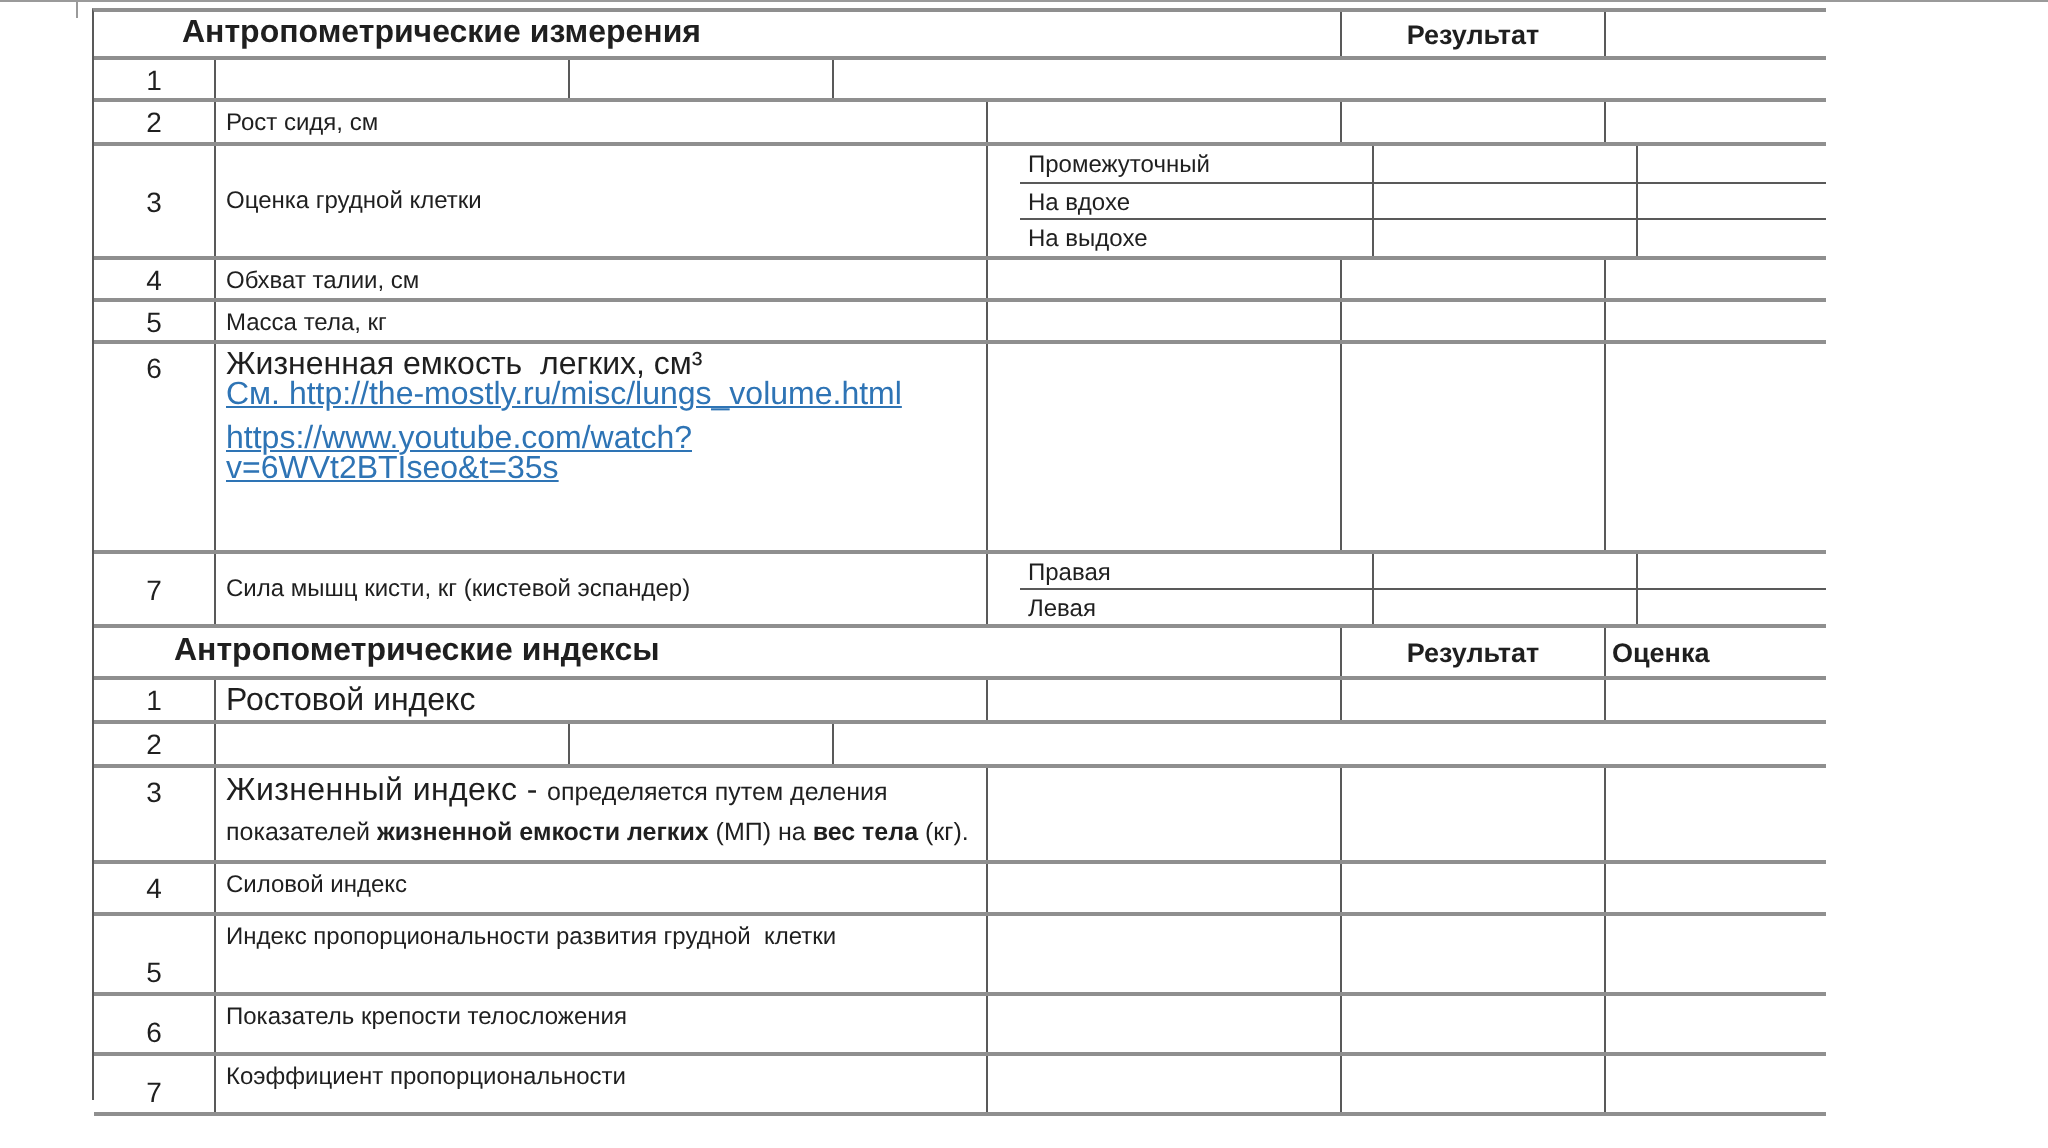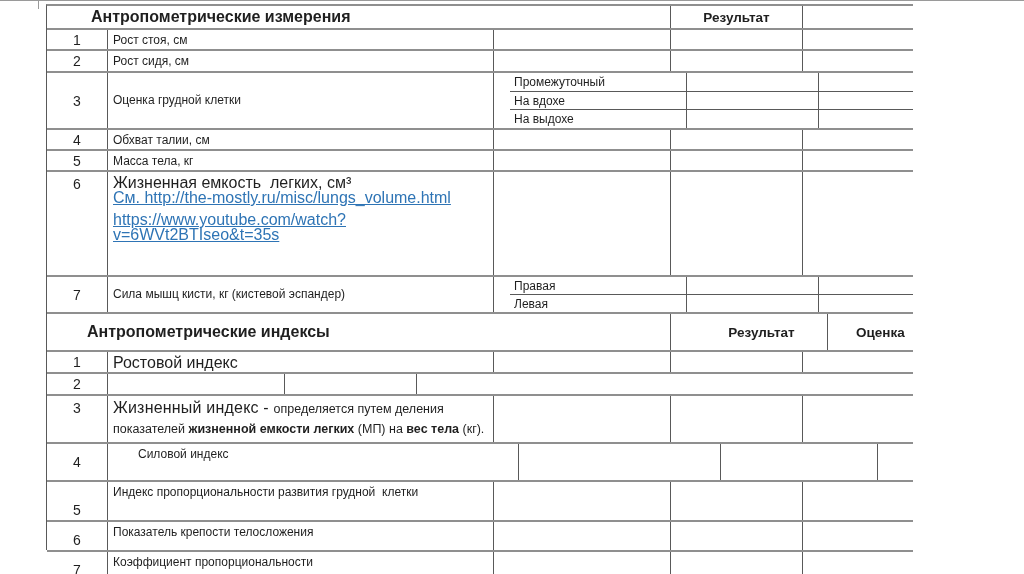--- a/index.html
+++ b/index.html
@@ -20,21 +20,21 @@
 
   .tbl{
     position:absolute;left:46px;top:4px;width:867px;height:546px;
     box-sizing:border-box;
     border-top:2px solid var(--grid-main);
     border-left:1px solid var(--grid-thin);
   }
   .tbl *{box-sizing:border-box;}
   .row{display:flex;border-bottom:2px solid var(--grid-main);align-items:stretch;}
   .h24{height:24px;} .h21{height:21px;} .h22{height:22px;} .h57{height:57px;}
-  .h105{height:105px;} .h37{height:37px;} .h23{height:38px;gap:25px;} .h48{height:48px;}
+  .h105{height:105px;} .h37{height:37px;} .h23{height:26px;} .h48{height:48px;}
   .h40{height:40px;} .h30{height:30px;}
 
   .cell{border-right:1px solid var(--grid-thin);overflow:hidden;}
   .colA{width:61px;display:flex;align-items:center;justify-content:center;}
   .colB{width:386px;}
   .colC{width:177px;}
   .colD{width:132px;}
   .colE{flex:1;border-right:none;}
   .mergedABC{width:624px;}
 
@@ -80,21 +80,20 @@
 <div class="tbl">
 
   <div class="row h24">
     <div class="cell mergedABC title-cell">Антропометрические измерения</div>
     <div class="cell colD head-label head-center">Результат</div>
     <div class="cell colE"></div>
   </div>
 
   <div class="row h21">
     <div class="cell colA num">1</div>
-    <div class="cell colB label">Рост стоя, см</div>
     <div class="cell colC"></div>
     <div class="cell colD"></div>
     <div class="cell colE"></div>
   </div>
 
   <div class="row h22">
     <div class="cell colA num">2</div>
     <div class="cell colB label">Рост сидя, см</div>
     <div class="cell colC"></div>
     <div class="cell colD"></div>

